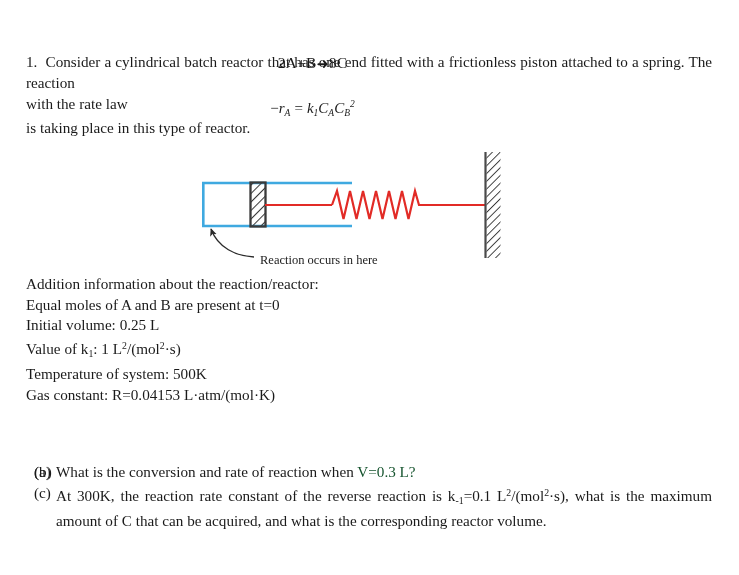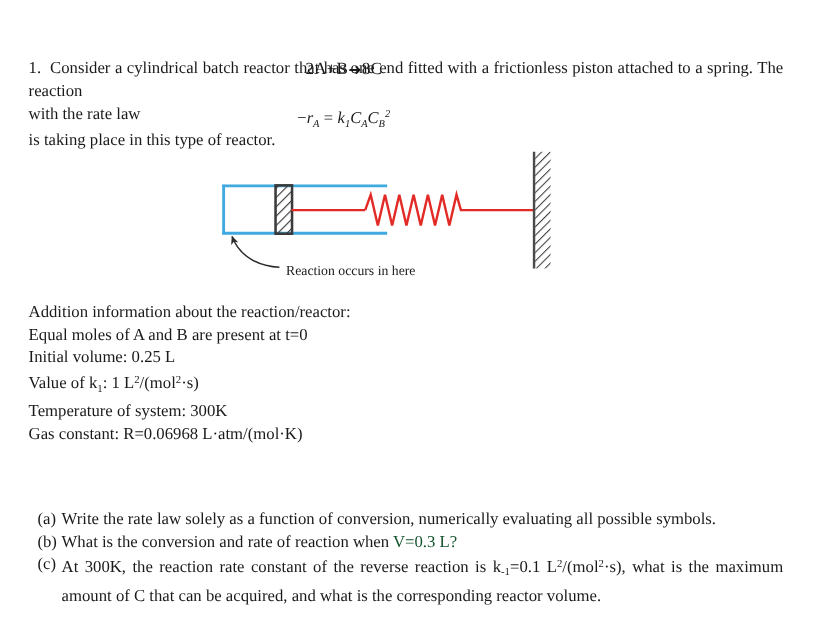--- a/index.html
+++ b/index.html
@@ -75,21 +75,21 @@
     font-style: italic;
   }
   #rate-law-eq sub { vertical-align: -3px; }
   #rate-law-eq sup { vertical-align: 6px; }
   .eqgap { display: inline-block; width: 4px; }
 
   
   #reactor-diagram {
     position: absolute;
     left: 180px;
-    top: 131px;
+    top: 145px;
     width: 340px;
     height: 125px;
   }
   #reactor-diagram svg { display: block; }
 
   .dlabel {
     position: absolute;
     font-family: "Liberation Serif", "DejaVu Serif", serif;
     font-size: 12.5px;
     color: #1a1a1a;
@@ -196,28 +196,28 @@
       <path d="M74,112 C56,111 38,103 31,84" fill="none" stroke="#2b2b2b" stroke-width="1.3" marker-end="url(#arrowHead)"></path>
     </svg>
     <div class="dlabel" id="reaction-here-label">Reaction occurs in here</div>
   </div>
 
   <div class="info">
     <div class="row">Addition information about the reaction/reactor:</div>
     <div class="row">Equal moles of A and B are present at t=0</div>
     <div class="row">Initial volume: 0.25 L</div>
     <div class="row"><span>Value of k</span><sub class="sm">1</sub><span>: 1 L</span><sup class="sm">2</sup><span>/(mol</span><sup class="sm">2</sup><span>·s)</span></div>
-    <div class="row">Temperature of system: 300K</div>
-    <div class="row">Gas constant: R=0.06968 L·atm/(mol·K)</div>
+    <div class="row">Temperature of system: 500K</div>
+    <div class="row">Gas constant: R=0.04153 L·atm/(mol·K)</div>
   </div>
 
   <div class="qlist">
 
     <div class="qitem qa-just">
-      <span class="marker">(a)</span><span>Write the rate law solely as a function of conversion, numerically evaluating all possible symbols.</span>
+      <span class="marker">(a)</span>
     </div>
 
     <div class="qitem">
       <span class="marker">(b)</span><span>What is the conversion and rate of reaction when </span><span class="red">V=0.3 L?</span>
     </div>
 
     <div class="qitem qa-just">
       <span class="marker">(c)</span><span>At 300K, the reaction rate constant of the reverse reaction is k</span><sub class="sm">-1</sub><span>=0.1 L</span><sup class="sm">2</sup><span>/(mol</span><sup class="sm">2</sup><span>·s), what is the maximum amount of C that can be acquired, and what is the corresponding reactor volume.</span>
     </div>
 

